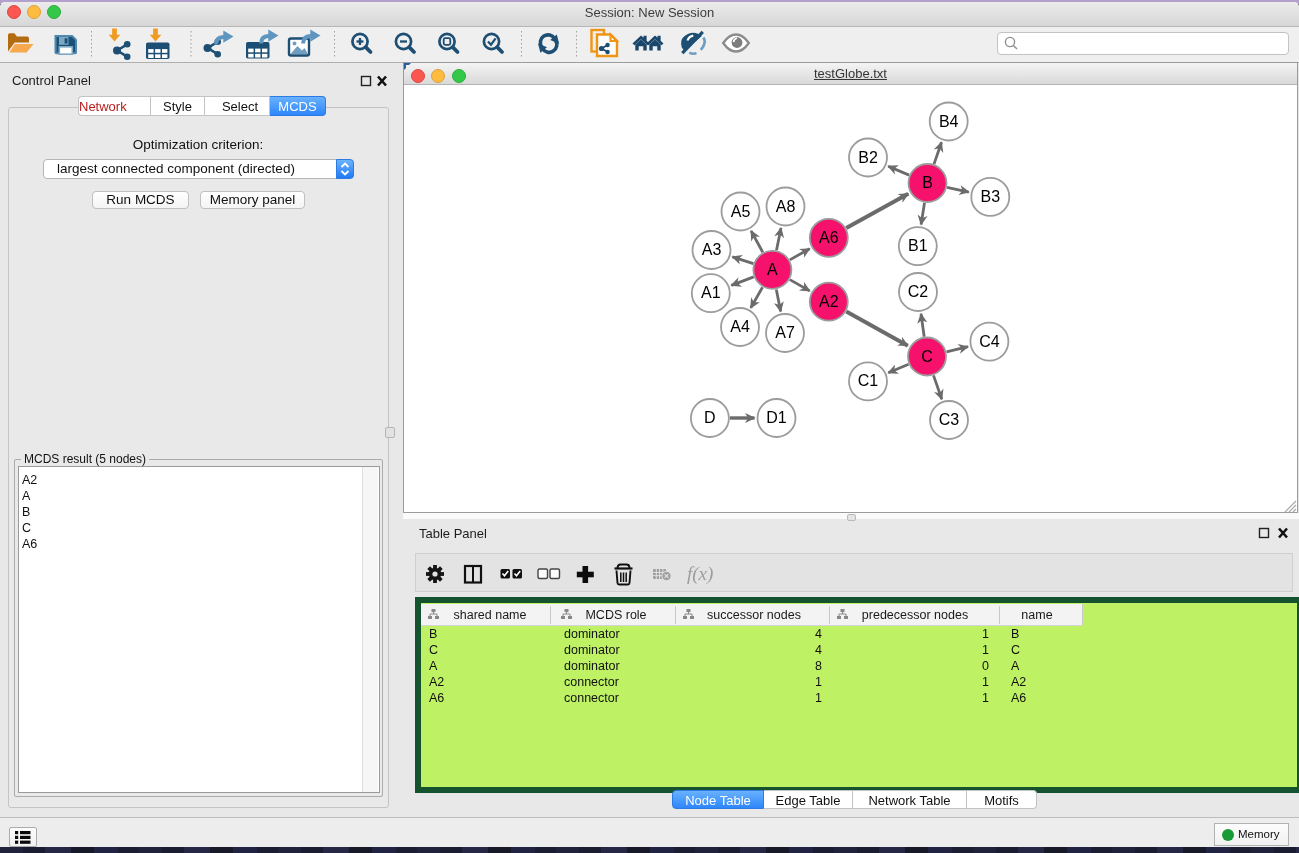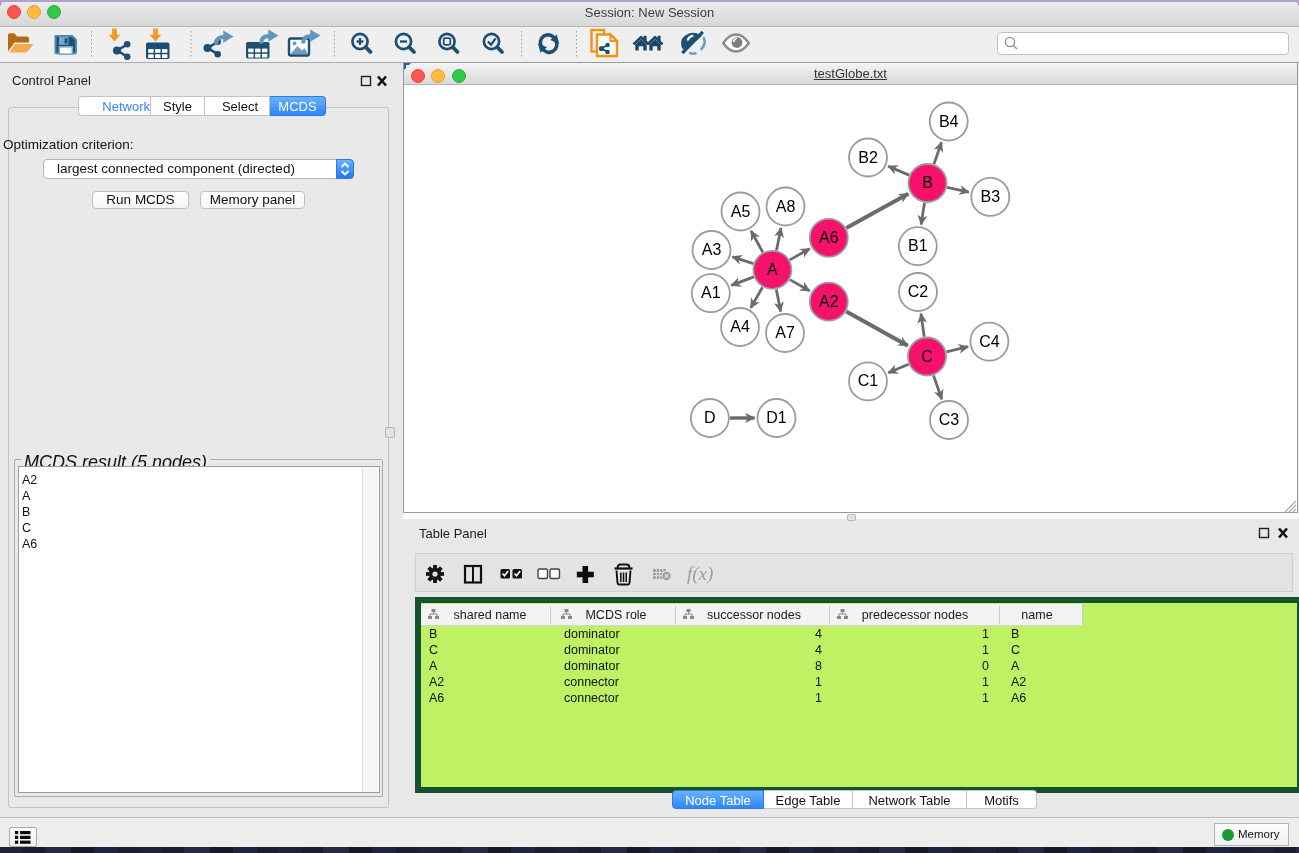--- a/index.html
+++ b/index.html
@@ -199,42 +199,42 @@
   <div class="abs" style="left:0;top:61px;width:393px;height:754px;background:#e8e8e8;">
     <div class="abs" style="left:12px;top:10px;font-size:13px;color:#1d1d1d;">Control Panel</div>
     <svg width="34" height="14" style="position:absolute;left:357px;top:12px">
       <rect x="4.5" y="1.5" width="9" height="9" fill="none" stroke="#222" stroke-width="1.4"></rect>
       <path d="M21,1.5 L29,10.5 M29,1.5 L21,10.5" stroke="#111" stroke-width="2.6"></path>
     </svg>
 
     <div class="abs" style="left:8px;top:44px;width:379px;height:699px;background:#e9e9e9;border:1px solid #c4c4c4;border-radius:3px;"></div>
 
     <div class="abs" style="left:78px;top:33px;height:20px;display:flex;font-size:13px;">
-      <div style="width:71px;background:#fff;border:1px solid #c3c3c3;border-right:none;border-radius:4px 0 0 4px;text-align:right;line-height:20px;color:#3b82f6;">Network</div>
+      <div style="width:71px;background:#fff;border:1px solid #c3c3c3;border-right:none;border-radius:4px 0 0 4px;text-align:left;line-height:20px;color:#b91c1c;">Network</div>
       <div style="width:53px;background:#fff;border:1px solid #c3c3c3;border-right:none;text-align:center;line-height:20px;color:#111;">Style</div>
       <div style="width:58px;background:#fff;border:1px solid #c3c3c3;text-align:center;line-height:20px;color:#111;padding-left:6px;">Select</div>
       <div style="width:55px;background:linear-gradient(#68b1fc,#2e86fb);border:1px solid #2c7ae4;border-left:none;border-radius:0 4px 4px 0;text-align:center;line-height:20px;color:#fff;">MCDS</div>
     </div>
-    <div class="abs" style="left:0;top:74px;width:393px;font-size:13.5px;color:#111;"><span style="margin-left:3px;">Optimization criterion:</span></div>
+    <div class="abs" style="left:0;top:74px;width:393px;text-align:center;font-size:13.5px;color:#111;"><span style="margin-left:3px;">Optimization criterion:</span></div>
 
     <div class="abs" style="left:43px;top:96px;width:309px;height:18px;background:#fff;border:1px solid #b5b5b5;border-radius:4px;">
       <div class="abs" style="left:13px;top:0;width:280px;line-height:18px;font-size:13.5px;color:#111;">largest connected component (directed)</div>
       <div class="abs" style="right:-1px;top:-1px;width:16px;height:18px;background:linear-gradient(#6cb3fd,#2079f5);border:1px solid #2c7ae4;border-radius:0 4px 4px 0;">
         <svg width="16" height="18" style="position:absolute;left:0;top:0">
           <path d="M4.5,7 L8,3.5 L11.5,7" fill="none" stroke="#fff" stroke-width="1.8"></path>
           <path d="M4.5,11 L8,14.5 L11.5,11" fill="none" stroke="#fff" stroke-width="1.8"></path>
         </svg>
       </div>
     </div>
 
     <div class="abs" style="left:92px;top:128px;width:95px;height:16px;background:linear-gradient(#fff,#f4f4f4);border:1px solid #c0c0c0;border-radius:4px;text-align:center;line-height:16px;font-size:13.5px;color:#111;">Run MCDS</div>
     <div class="abs" style="left:200px;top:128px;width:103px;height:16px;background:linear-gradient(#fff,#f4f4f4);border:1px solid #c0c0c0;border-radius:4px;text-align:center;line-height:16px;font-size:13.5px;color:#111;">Memory panel</div>
 
     <div class="abs" style="left:14px;top:396px;width:367px;height:336px;border:1px solid #ababab;border-radius:2px;"></div>
-    <div class="abs" style="left:21px;top:389px;background:#e9e9e9;padding:0 3px;font-size:18px;color:#111;font-style:italic;">MCDS result (5 nodes)</div>
+    <div class="abs" style="left:21px;top:389px;background:#e9e9e9;padding:0 3px;font-size:12px;color:#111;">MCDS result (5 nodes)</div>
     <div class="abs" style="left:18px;top:403px;width:360px;height:325px;background:#fff;border:1px solid #9a9a9a;font-size:12.5px;color:#111;">
       <div class="abs" style="left:3px;top:5px;line-height:16px;">A2<br>A<br>B<br>C<br>A6</div>
       <div class="abs" style="right:1px;top:0px;width:15px;height:325px;background:#f6f6f6;border-left:1px solid #e0e0e0;"></div>
     </div>
   </div>
 
   <div class="abs" style="left:385px;top:425px;width:8px;height:9px;background:#e2e2e2;border:1px solid #b5b5b5;border-radius:2px;"></div>
   <div class="abs" style="left:403px;top:60px;width:893px;height:449px;border:1px solid #9b9b9b;background:#fff;">
     <div class="abs" style="left:0;top:0;width:893px;height:21px;background:linear-gradient(#f4f4f4,#d9d9d9);border-bottom:1px solid #b3b3b3;">
       <svg width="8" height="8" style="position:absolute;left:0;top:0">

